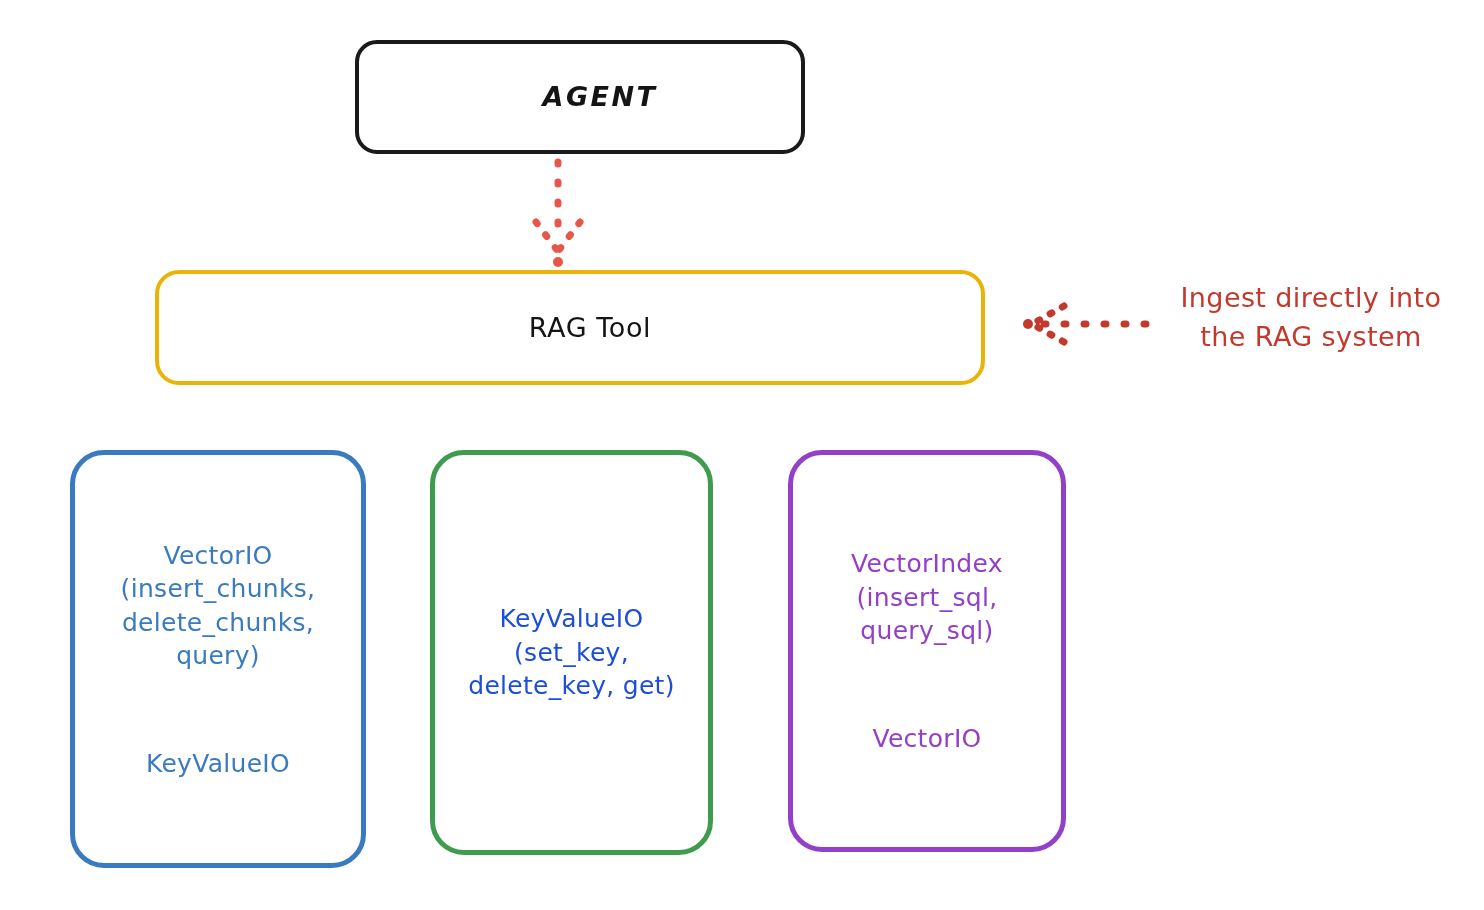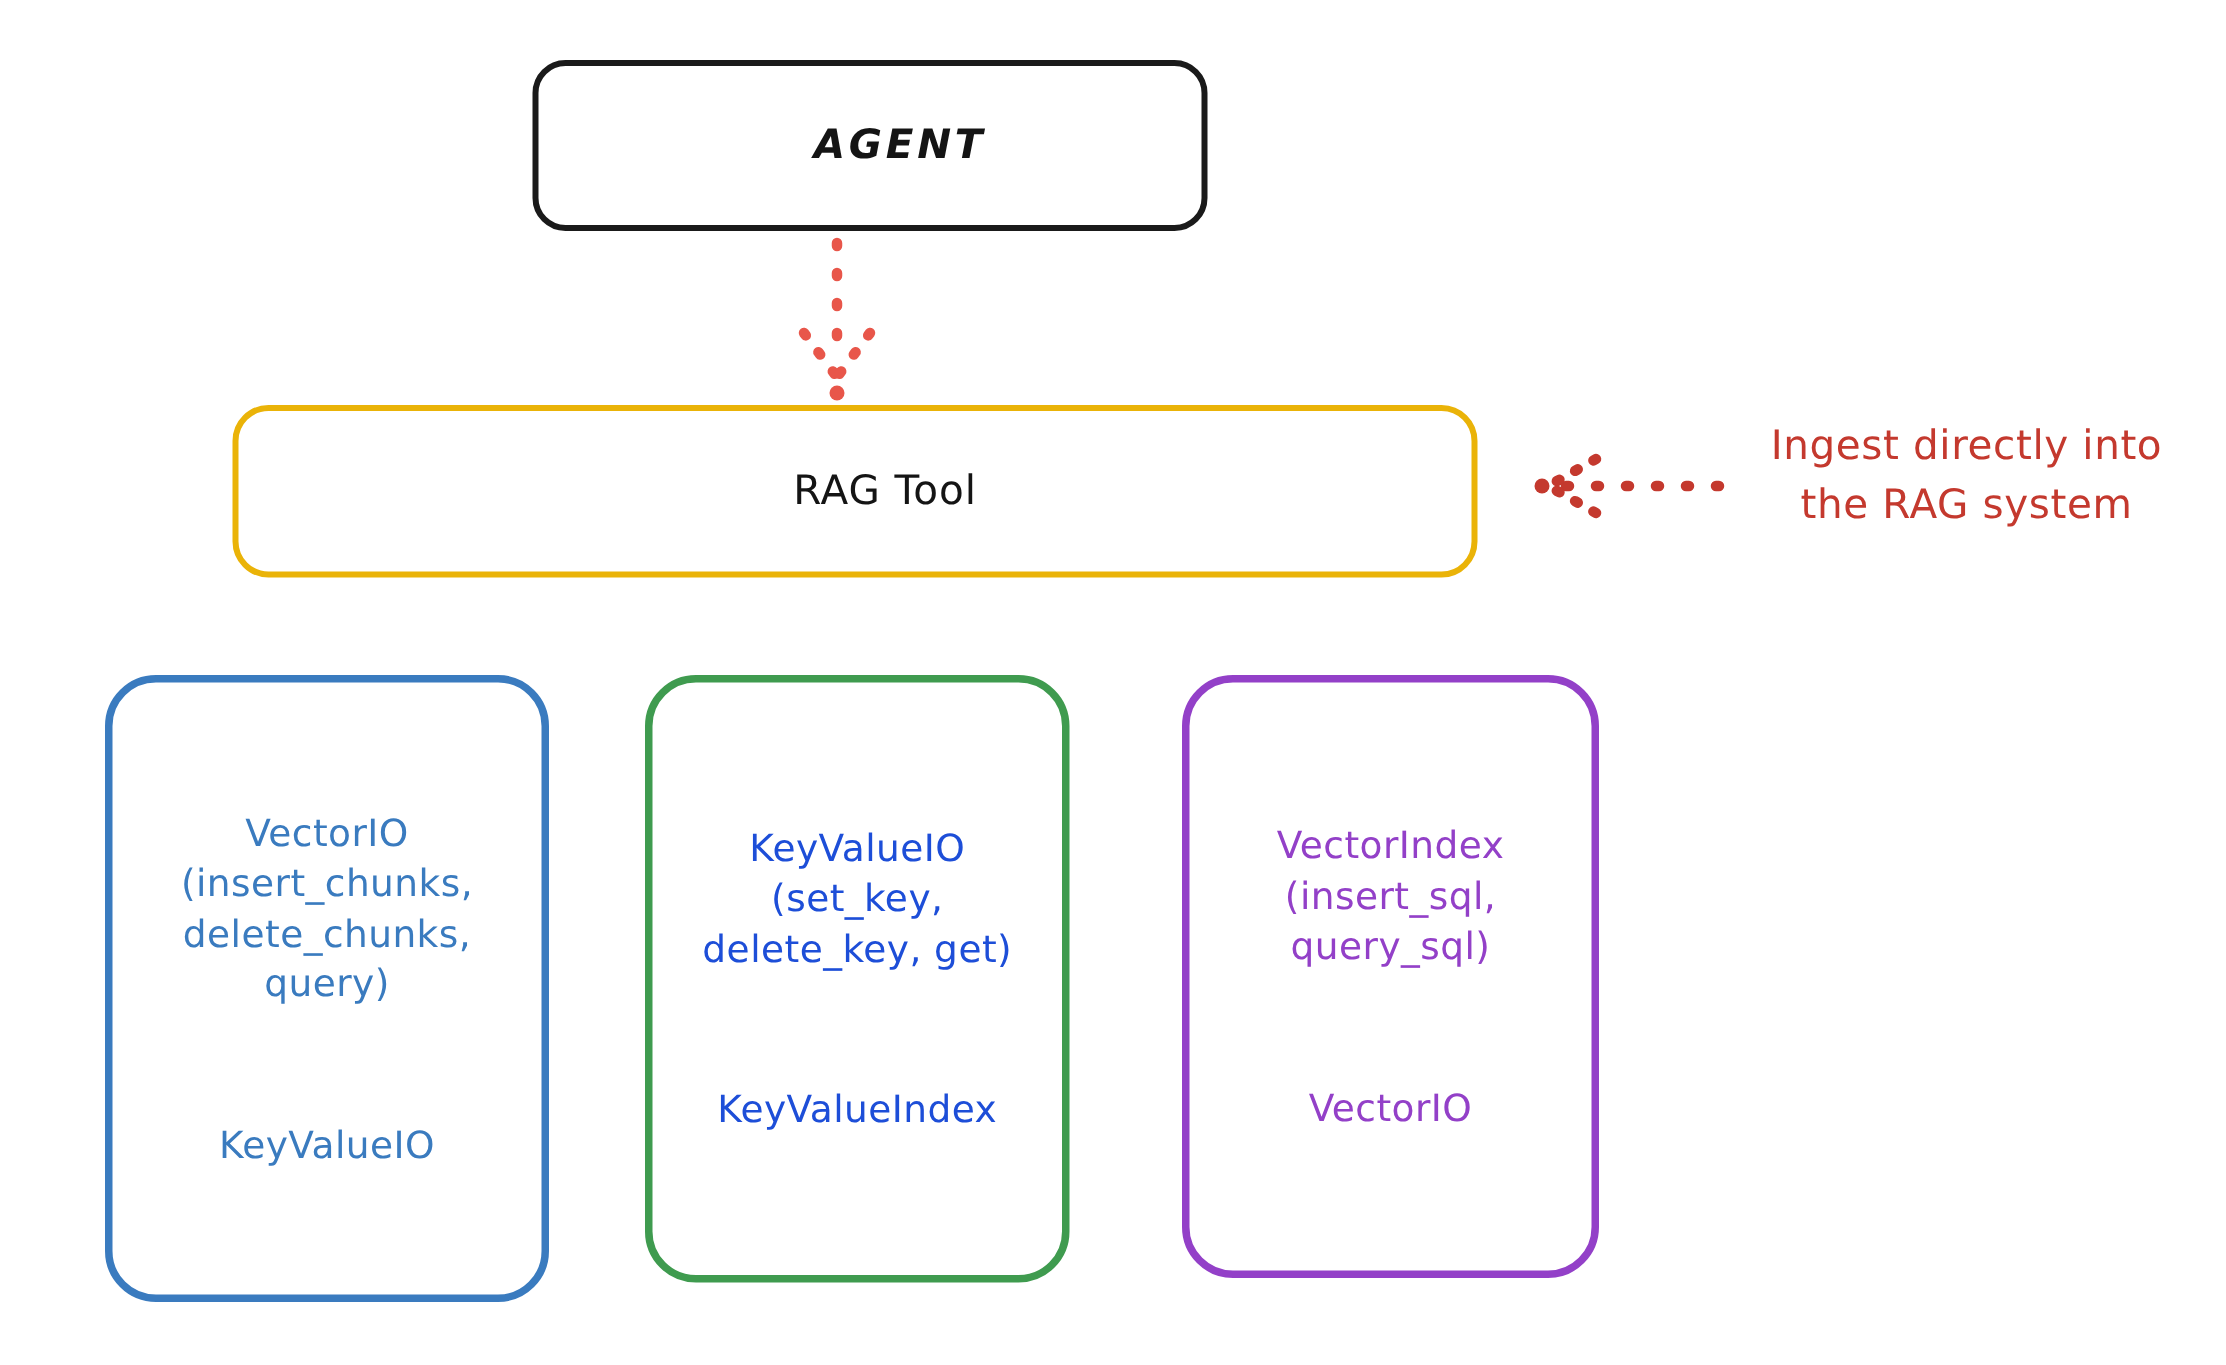--- a/index.html
+++ b/index.html
@@ -187,21 +187,20 @@
 (insert_chunks,
 delete_chunks,
 query)</div>
     <div class="node-label card-index">KeyValueIO</div>
   </div>
 
   <div class="node card" id="keyvalueio-card">
     <div class="node-label card-api">KeyValueIO
 (set_key,
 delete_key, get)</div>
-    <div class="node-label card-index">KeyValueIndex</div>
   </div>
 
   <div class="node card" id="relationalio-card">
     <div class="node-label card-api">VectorIndex
 (insert_sql,
 query_sql)</div>
     <div class="node-label card-index">VectorIO</div>
   </div>
 
 </div>

